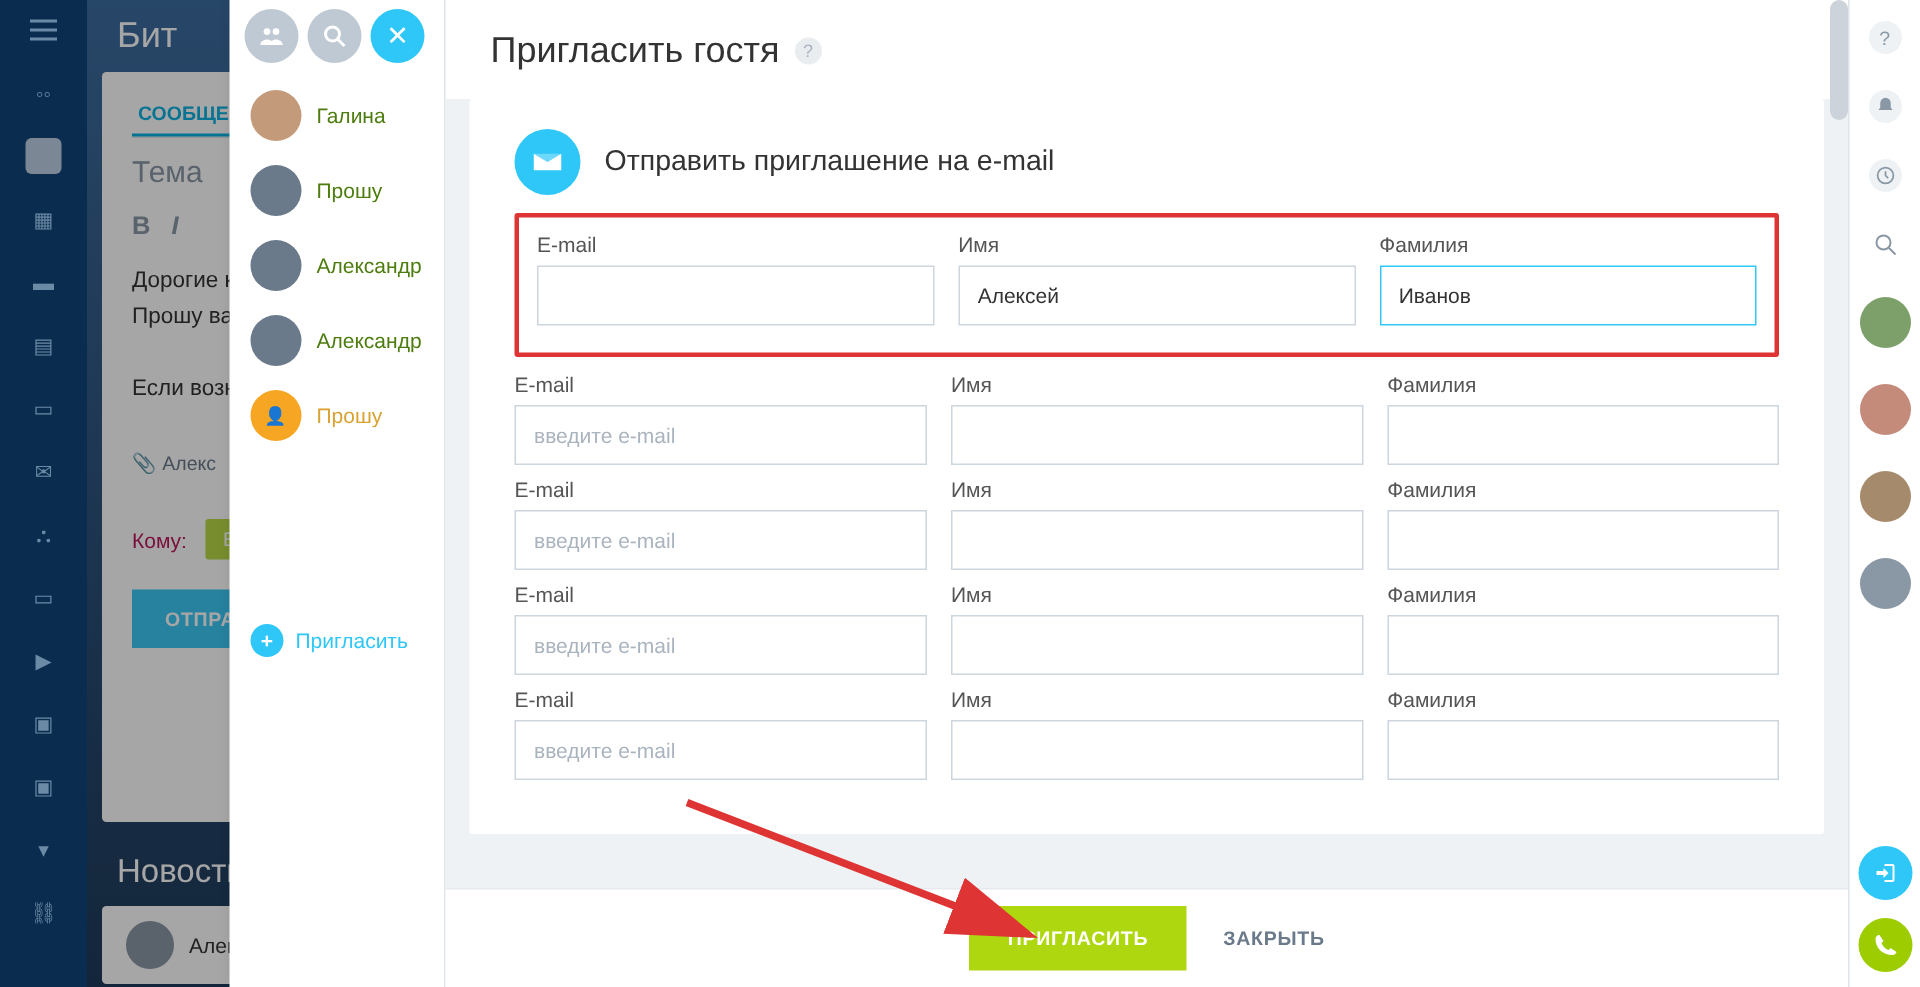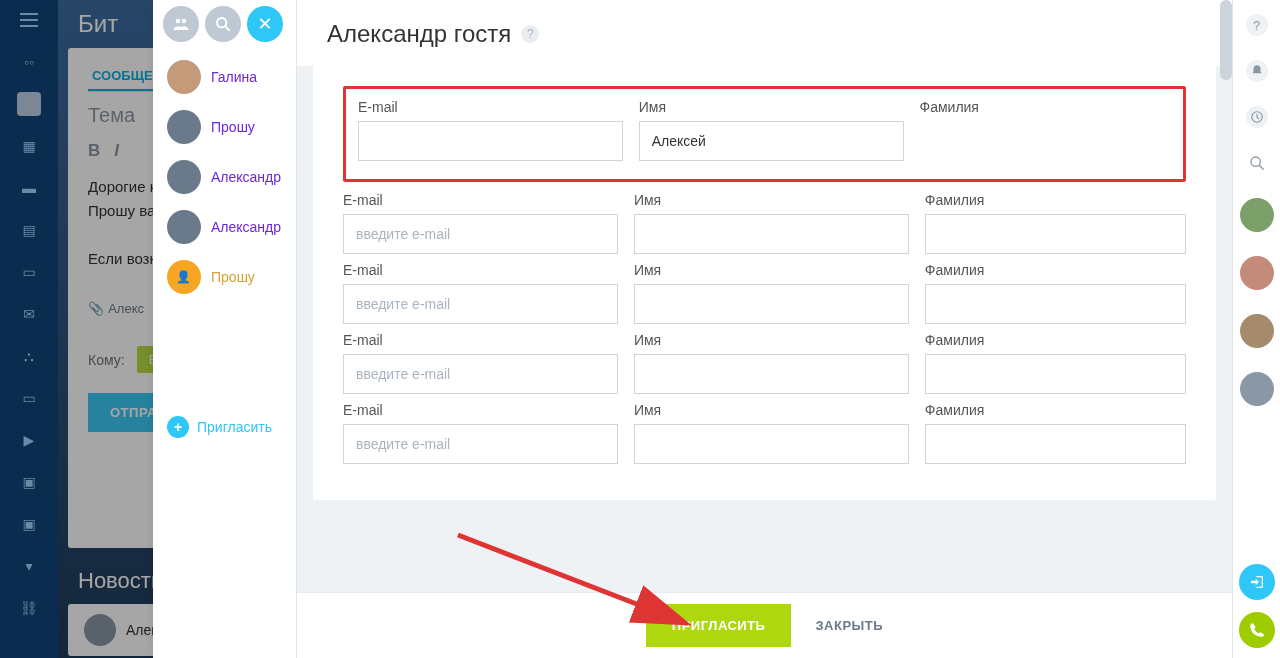--- a/index.html
+++ b/index.html
@@ -35,21 +35,21 @@
   .post-tabs { display:flex; gap: 10px; border-bottom:1px solid #e0e5ea; }
   .post-tab { padding: 6px 4px; font-size:13px; text-transform:uppercase; color:#8a98a6; }
   .post-tab.active { color:#0ab1e0; border-bottom:2px solid #0ab1e0; font-weight:bold; }
   .post-body { padding: 12px 0 0 0; }
   .post-subject { font-size:20px; color:#8a98a6; margin-bottom:14px; }
   .post-format { display:flex; gap:14px; margin-bottom:14px; }
   .post-format span { font-weight:bold; color:#8a98a6; font-size:17px; }
   .post-text { font-size:15px; color:#333; line-height:1.6; margin-bottom:30px; }
   .post-attach { color:#6a7a8a; font-size:13px; display:flex; align-items:center; gap:4px;}
   .post-to { display:flex; align-items:center; gap:12px; margin:30px 0 20px 0;}
-  .post-to-lbl { color:#737373; }
+  .post-to-lbl { color:#be185d; }
   .post-to-badge { background:#b7d948; color:#fff; padding:6px 12px; border-radius:2px; font-size:13px; }
   .post-actions { display:flex; gap:20px; align-items:center; }
   .post-send { background:#3bc8f5; color:#fff; border:none; padding:12px 22px; font-size:13px; font-weight:bold; letter-spacing:0.5px; }
   .post-cancel { color:#6a7a8a; font-size:13px; text-transform:uppercase; }
   .news-title { color:#fff; font-size:22px; font-weight:300; margin:20px 20px 10px 20px; }
   .news-item { margin:0 10px 10px 10px; background:#fff; border-radius:3px; padding:10px 16px; display:flex; align-items:center; gap:10px;}
   .avatar-small { width:32px; height:32px; border-radius:50%; background:#8a98a6;}
 
   
   .overlay-dim {
@@ -62,21 +62,21 @@
     background:#fff; box-shadow: 2px 0 10px rgba(0,0,0,0.15);
     z-index:3;
   }
   .contacts-header { display:flex; align-items:center; gap:6px; padding:6px 10px;}
   .contacts-header .hicon { width:36px; height:36px; border-radius:50%; display:flex; align-items:center; justify-content:center; color:#fff;}
   .hicon.grey { background:#bfc9d3;}
   .hicon.blue { background:#2fc7f7;}
   .contact-list { padding: 4px 14px; }
   .contact-row { display:flex; align-items:center; gap:10px; padding:8px 0;}
   .contact-avatar { width:34px; height:34px; border-radius:50%; background:#ccc; background-size:cover; display:flex; align-items:center; justify-content:center; color:#fff; font-size:12px;}
-  .contact-name { color:#6d28d9; font-size:14px; white-space:nowrap; overflow:hidden; text-overflow:ellipsis;}
+  .contact-name { color:#4d7c0f; font-size:14px; white-space:nowrap; overflow:hidden; text-overflow:ellipsis;}
   .contact-row.highlight .contact-name { color:#d9a233; font-weight:500;}
   .contacts-footer { position:absolute; bottom:220px; padding:0 14px;}
   .invite-chip { display:flex; align-items:center; gap:8px; color:#2fc7f7;}
   .plus-circle { width:22px; height:22px; border-radius:50%; background:#2fc7f7; color:#fff; display:flex; align-items:center; justify-content:center; font-weight:bold;}
 
   
   .invite-modal {
     position:absolute; left:238px; top:0; right:0; bottom:0;
     background:#fff; z-index:5;
     display:flex; flex-direction:column;
@@ -235,39 +235,49 @@
       <div class="invite-chip">
         <span class="plus-circle">+</span>
         <span>Пригласить</span>
       </div>
     </div>
   </div>
 
   <div class="invite-modal">
     <div class="scroller"></div>
     <div class="invite-title">
-      <span>Александр гостя</span>
+      <span>Пригласить гостя</span>
       <span class="help-q">?</span>
     </div>
     <div class="invite-body">
       <div class="invite-card">
+        <div class="send-header">
+          <div class="send-circle">
+            <svg viewBox="0 0 24 24">
+                <path d="M2 6l10 6 10-6v12H2z"></path>
+                <path d="M2 6l10 6 10-6H2z" fill="#fff" opacity="0.3"></path>
+              </svg>
+          </div>
+          <div class="send-title">Отправить приглашение на e-mail</div>
+        </div>
 
         <div id="rows-container">
             <div class="highlight-box">
               <div class="form-row">
                 <div class="form-col">
                   <div class="form-label">E-mail</div>
                   <input class="form-input" style="">
                 </div>
                 <div class="form-col">
                   <div class="form-label">Имя</div>
                   <input class="form-input" value="Алексей" style="">
                 </div>
                 <div class="form-col sur">
                   <div class="form-label">Фамилия</div>
+                  <input class="form-input active" value="Иванов" style="">
                 </div>
               </div>
             </div>
             <div class="plain-row">
               <div class="form-row">
                 <div class="form-col">
                   <div class="form-label">E-mail</div>
                   <input class="form-input" placeholder="введите e-mail" style="">
                 </div>
                 <div class="form-col">

